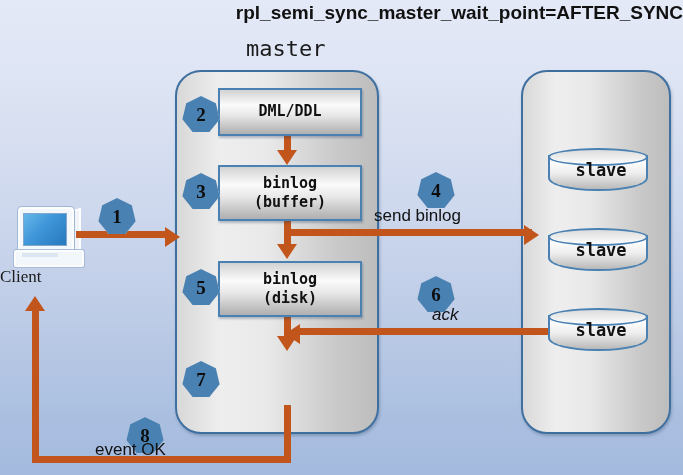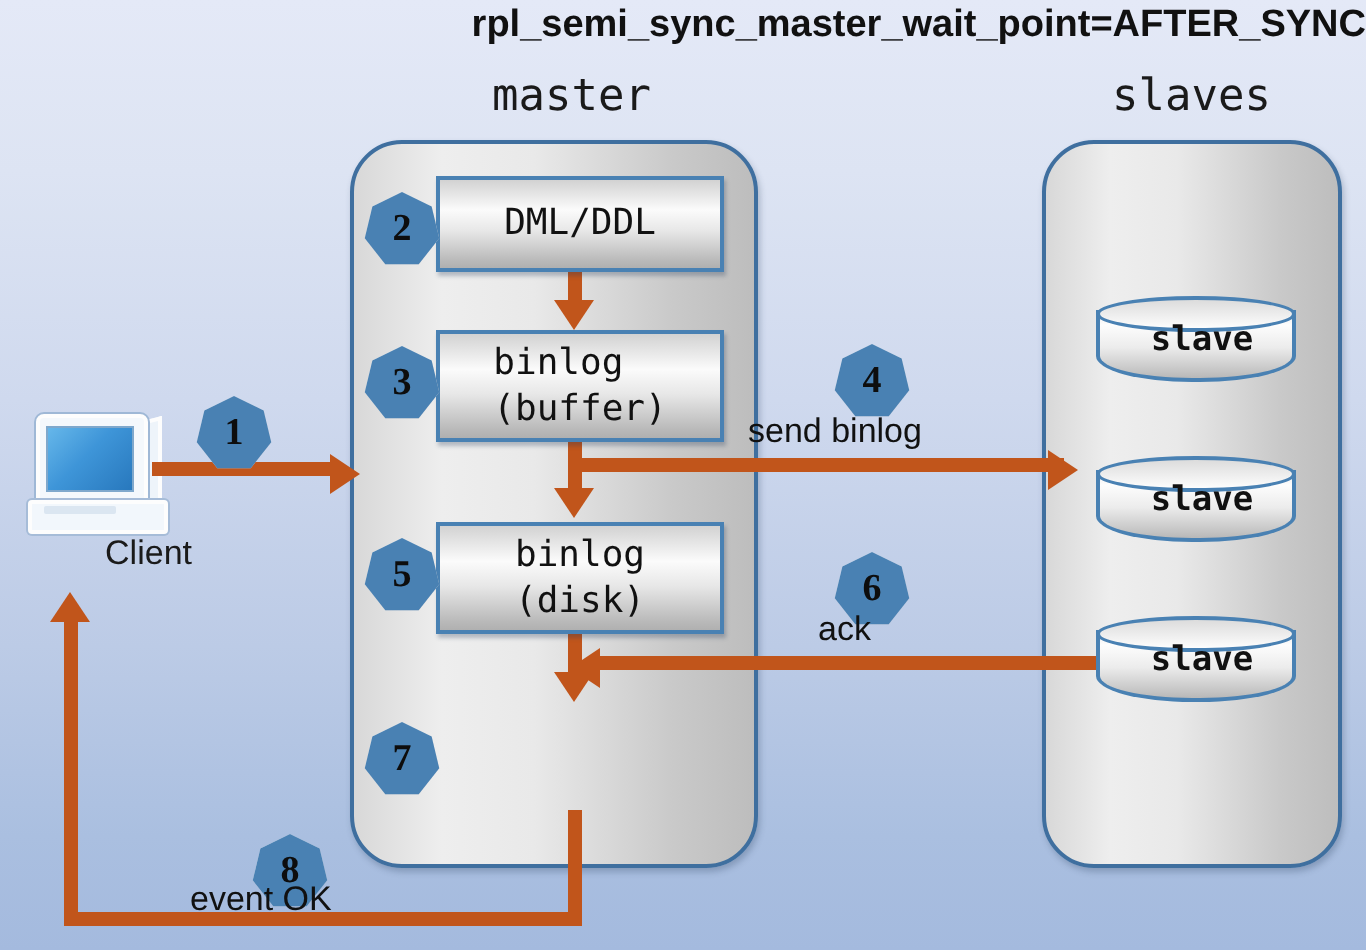--- a/index.html
+++ b/index.html
@@ -30,21 +30,21 @@
   #panel-master{left:175px;top:70px;width:200px;height:360px;}
   #panel-slaves{left:521px;top:70px;width:146px;height:360px;}
 
   
   .pbox{
     position:absolute;border:2px solid #4981b3;
     background:linear-gradient(to bottom,#d2d2d2 0%,#fbfbfb 34%,#e7e7e7 58%,#b9b9b9 92%,#b0b0b0 100%);
     box-shadow:1px 2px 2px rgba(40,60,90,.3);
     display:flex;align-items:center;justify-content:center;
     font-family:"DejaVu Sans Mono","Liberation Mono",monospace;
-    font-size:18px;font-weight:normal;color:#111;line-height:1.28;
+    font-size:15px;font-weight:bold;color:#111;text-align:center;line-height:1.28;
     white-space:pre;
   }
   #box-1{left:218px;top:88px;width:140px;height:44px;}
   #box-2{left:218px;top:165px;width:140px;height:52px;}
   #box-3{left:218px;top:261px;width:140px;height:52px;}
   #box-4{left:218px;top:353px;width:140px;height:52px;}
 
   
   .cyl{position:absolute;width:100px;height:48px;}
   .cyl .body{
@@ -87,22 +87,22 @@
   #client .base{
     position:absolute;left:2px;top:45px;width:66px;height:13px;
     background:#f2f7fc;border:2px solid #fdfdfd;border-radius:2px;
     box-shadow:0 0 0 1px #a6bcd8;
   }
   #client .kb{
     position:absolute;left:10px;top:48px;width:36px;height:4px;
     background:#dbe6f1;border-radius:1px;
   }
   #client-label{
-    position:absolute;left:0px;top:267px;width:96px;text-align:right;
-    font-family:Liberation Sans, sans-serif;
+    position:absolute;left:0px;top:267px;width:96px;text-align:left;
+    font-family:Liberation Serif, serif;
     font-size:17px;color:#1a1a1a;
   }
 
   
   .oline{position:absolute;background:#c1551b;}
   .ohead{position:absolute;width:0;height:0;}
   .ohead.down{border-left:10px solid transparent;border-right:10px solid transparent;border-top:15px solid #c1551b;}
   .ohead.up{border-left:10px solid transparent;border-right:10px solid transparent;border-bottom:15px solid #c1551b;}
   .ohead.right{border-top:10px solid transparent;border-bottom:10px solid transparent;border-left:15px solid #c1551b;}
   .ohead.left{border-top:10px solid transparent;border-bottom:10px solid transparent;border-right:15px solid #c1551b;}
@@ -129,32 +129,31 @@
   #b4{left:417px;top:172px;}
   #b5{left:182px;top:269px;}
   #b6{left:417px;top:276px;}
   #b7{left:182px;top:361px;}
   #b8{left:126px;top:417px;}
 
   .flabel{
     position:absolute;font-size:17px;color:#111;white-space:nowrap;
   }
   #l-sendbinlog{left:374px;top:206px;}
-  #l-ack{left:409px;top:305px;}
+  #l-ack{left:432px;top:305px;font-style:italic;}
   #l-returnok{left:95px;top:440px;}
 </style>
 </head>
 <body>
 
 <div id="stage">
 
   <div class="title">rpl_semi_sync_master_wait_point=AFTER_SYNC</div>
 
   <div class="colhead" id="head-master">master</div>
-  <div class="colhead" id="head-slaves">slaves</div>
 
   <div class="panel" id="panel-master"></div>
 
   <div class="panel" id="panel-slaves"></div>
 
   <div id="client">
     <div class="side"></div>
     <div class="crt"></div>
     <div class="scr"></div>
     <div class="base"></div>

